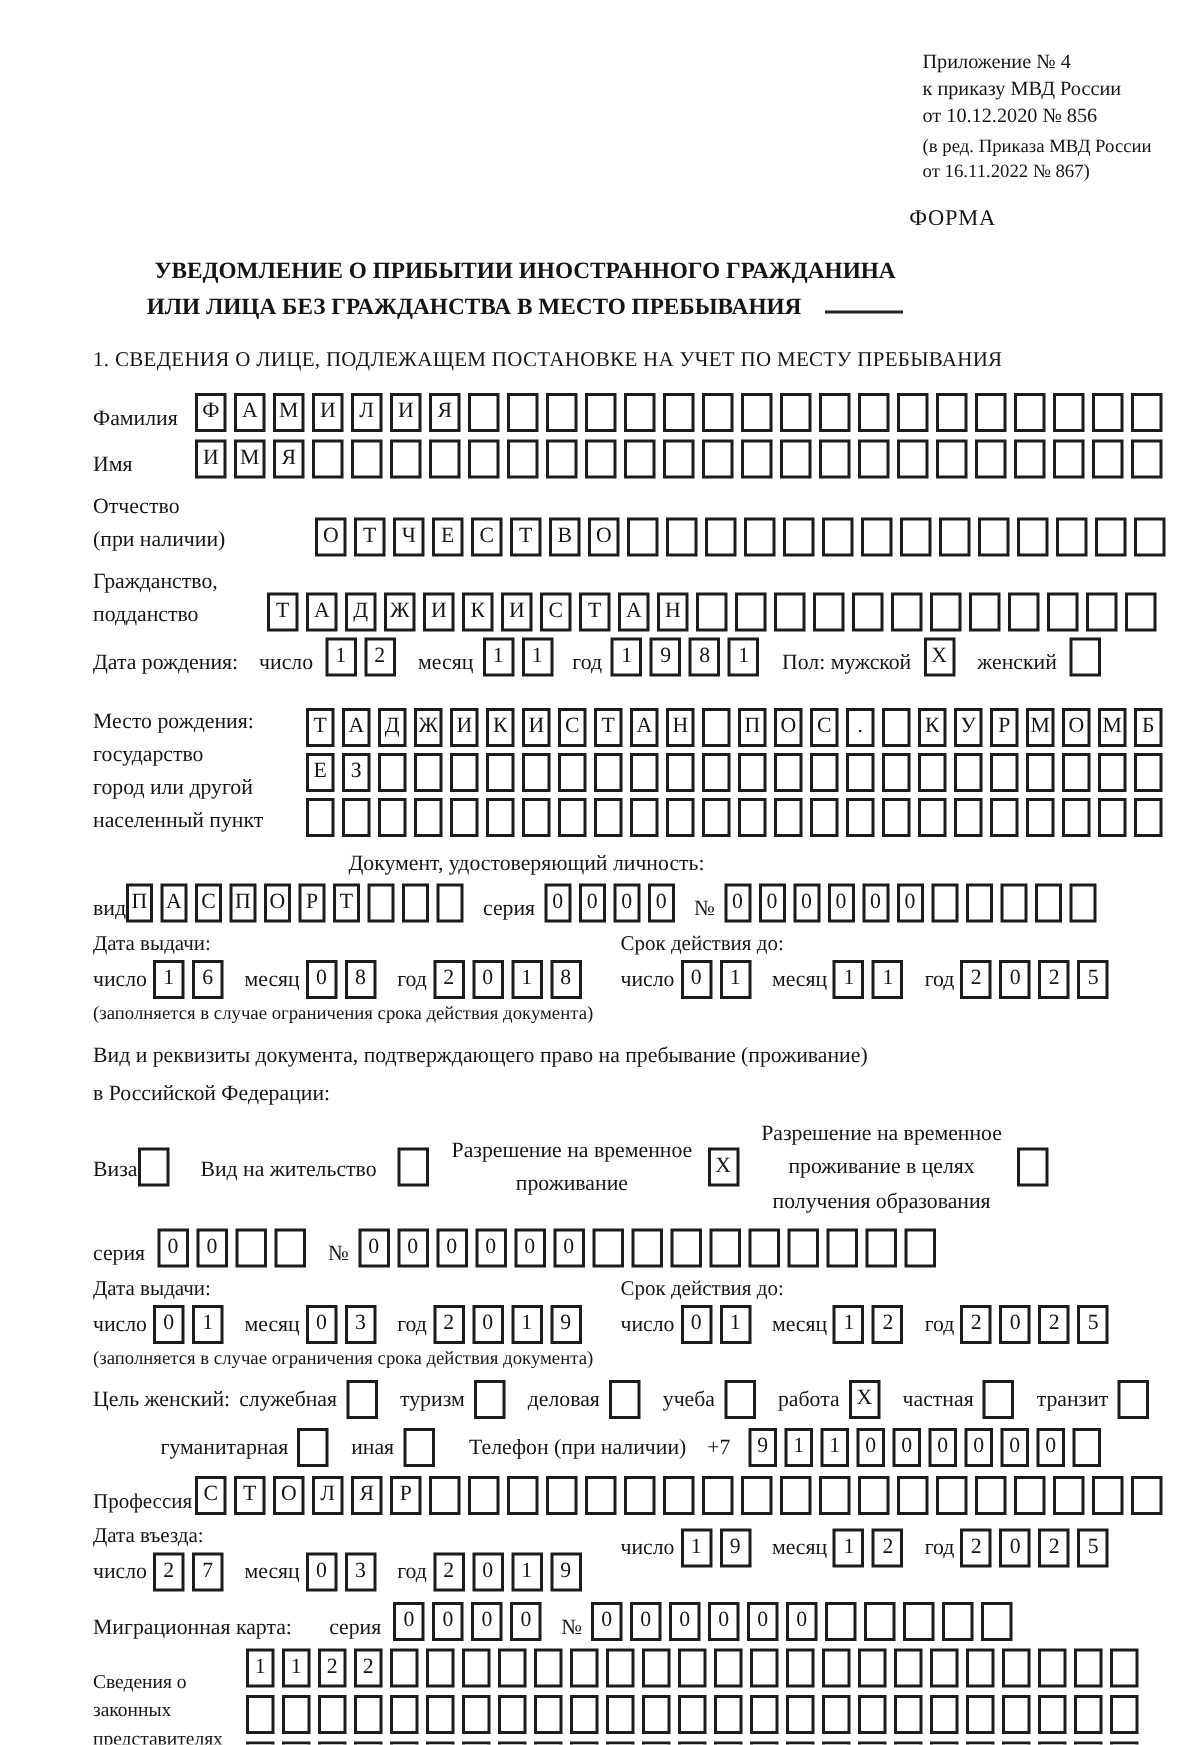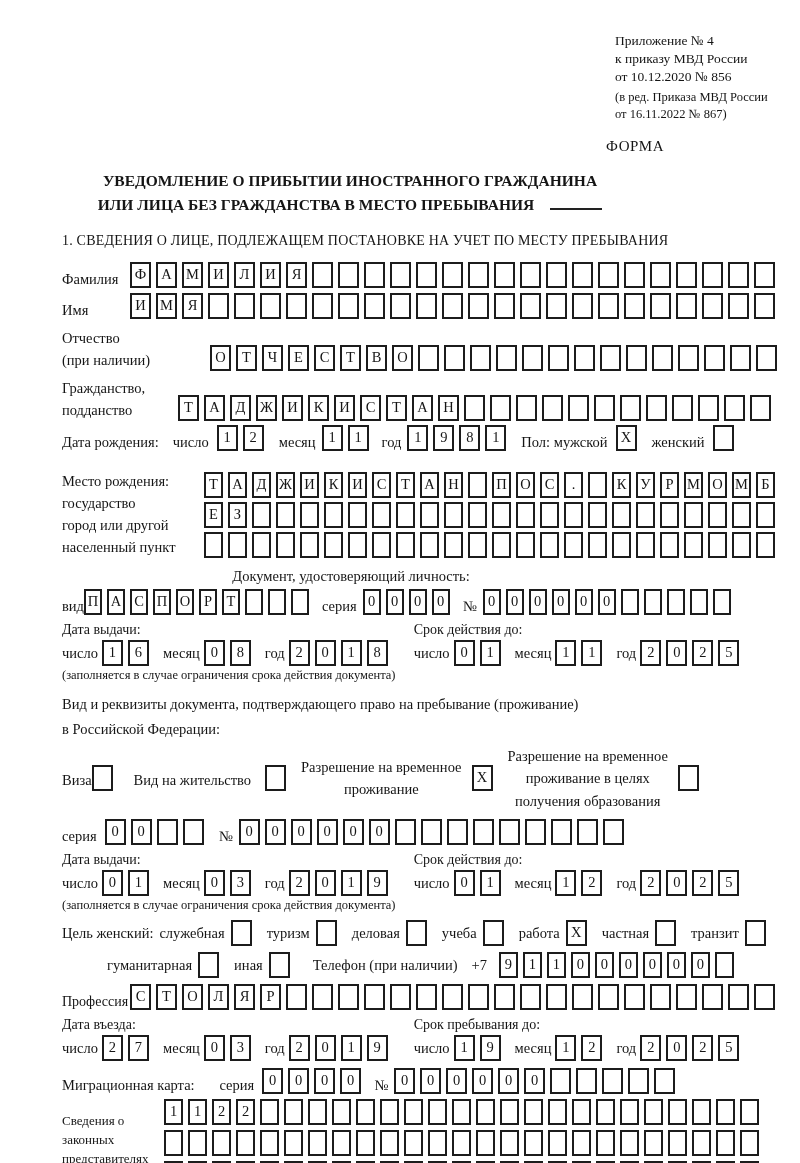--- a/index.html
+++ b/index.html
@@ -267,21 +267,20 @@
       <div class="dfields">
         <span class="dl">число</span>
         <span class="cells"><span class="cell">2</span><span class="cell">7</span></span>
         <span class="dl">месяц</span>
         <span class="cells"><span class="cell">0</span><span class="cell">3</span></span>
         <span class="dl">год</span>
         <span class="cells"><span class="cell">2</span><span class="cell">0</span><span class="cell">1</span><span class="cell">9</span></span>
       </div>
     </div>
     <div class="dgroup">
-      <div class="dhead">Срок пребывания до:</div>
       <div class="dfields">
         <span class="dl">число</span>
         <span class="cells"><span class="cell">1</span><span class="cell">9</span></span>
         <span class="dl">месяц</span>
         <span class="cells"><span class="cell">1</span><span class="cell">2</span></span>
         <span class="dl">год</span>
         <span class="cells"><span class="cell">2</span><span class="cell">0</span><span class="cell">2</span><span class="cell">5</span></span>
       </div>
     </div>
   </div>

